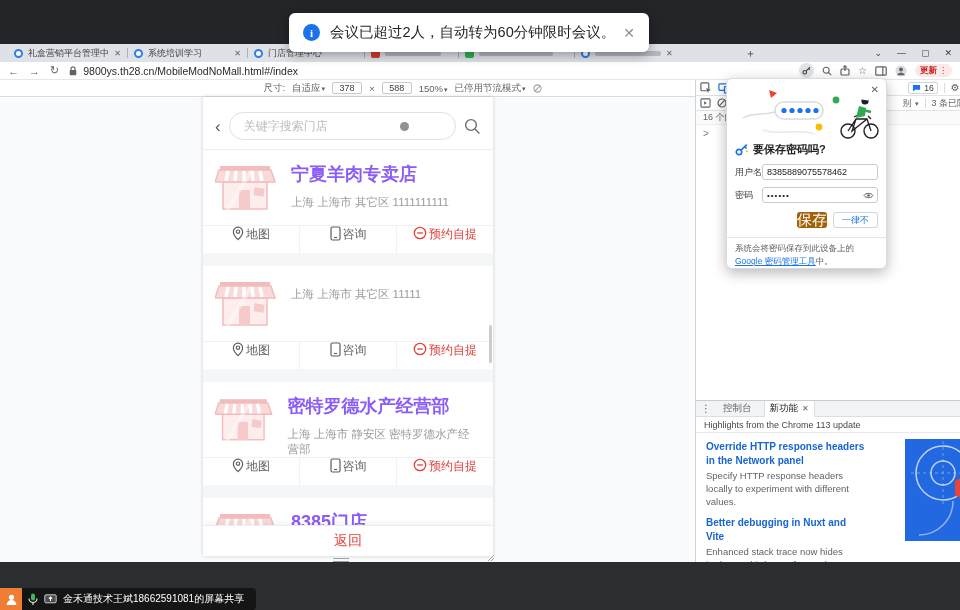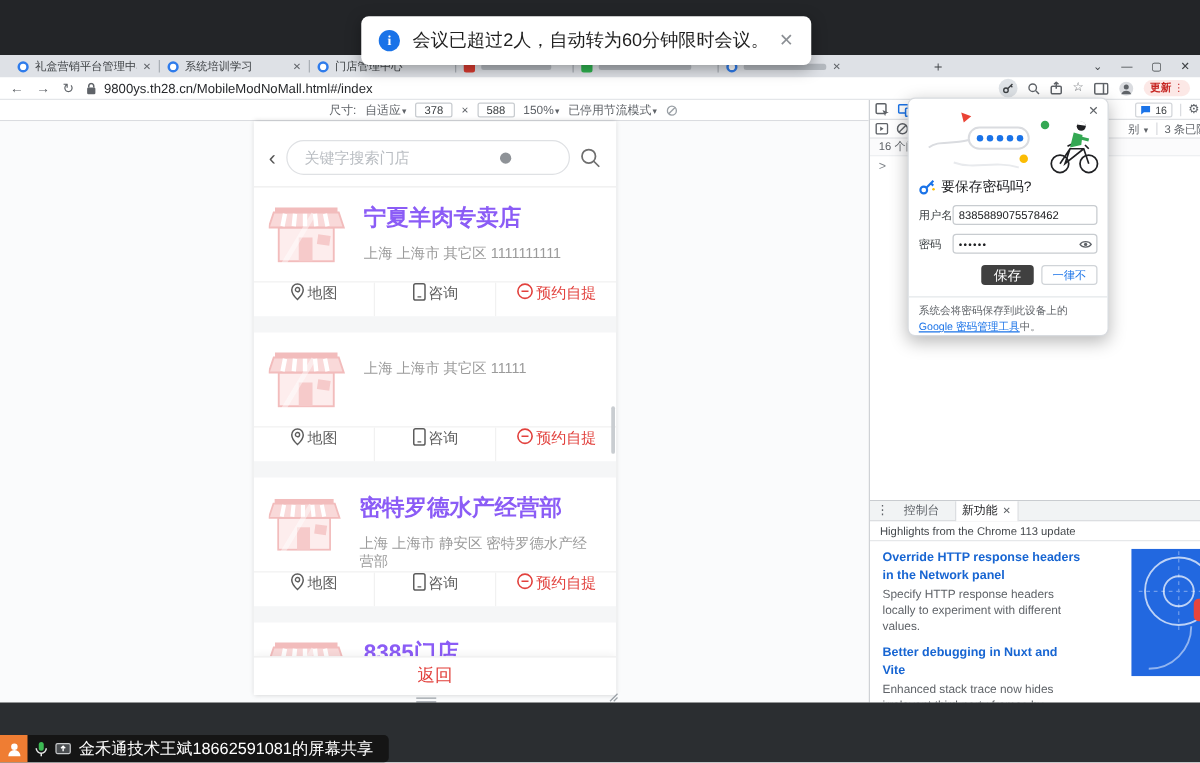--- a/index.html
+++ b/index.html
@@ -110,42 +110,42 @@
   .wn-scroll { position:absolute; right:1px; top:36px; width:6px; height:26px; background:#c4c7ca; border-radius:3px; }
   .wn-arrow-up { position:absolute; right:1px; top:18px; font-size:7px; color:#75797e; }
   .wn-arrow-dn { position:absolute; right:1px; bottom:1px; font-size:7px; color:#75797e; }
 
   
   .pwd { left:726px; top:78px; width:161px; height:191px; background:#fff; border:1px solid #d8dbdf; border-radius:6px;
          box-shadow:0 4px 14px rgba(0,0,0,.28); z-index:60; padding:0 8px; }
   .pwd-close { position:absolute; top:5px; right:7px; font-size:10px; color:#5f6368; }
   .pwd-illu { margin:5px auto 0 auto; display:block; }
   .pwd-title-row { display:flex; align-items:center; gap:5px; margin-top:2px; }
-  .pwd-title { font-size:11px; font-weight:400; color:#202124; }
+  .pwd-title { font-size:11px; font-weight:700; color:#202124; }
   .pwd-row { display:flex; align-items:center; margin-top:7px; }
   .pwd-label { width:27px; font-size:9px; color:#3c4043; flex:0 0 auto; }
   .pwd-input { flex:1; height:16px; border:1px solid #c8ccd0; border-radius:3px; display:flex; align-items:center;
                padding:0 4px; font-size:9px; color:#202124; position:relative; }
   .pwd-dots { letter-spacing:1px; font-size:8px; }
   .eye { position:absolute; right:3px; top:3px; }
   .pwd-btns { display:flex; justify-content:flex-end; gap:6px; margin-top:9px; }
-  .btn-save { height:16px; padding:0 10px; background:#404040; color:#fff; font-size:11px; border-radius:3px;
+  .btn-save { height:16px; padding:0 0; background:#a16207; color:#fff; font-size:15px; border-radius:3px;
               display:flex; align-items:center; }
   .btn-never { height:16px; padding:0 8px; background:#fff; color:#1a73e8; font-size:9px; border-radius:3px;
                border:1px solid #d0d4d8; display:flex; align-items:center; }
   .pwd-divider { margin:9px -8px 0 -8px; border-top:1px solid #e4e7ea; }
   .pwd-footer { padding:4px 0 5px 0; font-size:8.5px; color:#5f6368; line-height:1.55; }
   .pwd-footer a { color:#1a73e8; text-decoration:underline; }
 
   
   .bottom-dark { left:0; top:562px; width:960px; height:48px; background:#2b2e31; }
   .share-bar { left:0; top:588px; height:22px; background:#151515; display:flex; align-items:center; gap:6px;
                padding-right:12px; z-index:110; border-radius:0 4px 4px 0; }
   .share-avatar { width:22px; height:22px; background:#ef7d33; display:flex; align-items:center; justify-content:center; }
-  .share-txt { color:#fff; font-size:13px; white-space:nowrap; }
+  .share-txt { color:#fff; font-size:10px; white-space:nowrap; }
   svg { display:block; }
 </style>
 </head>
 <body>
 
 <svg width="0" height="0" style="position:absolute" aria-hidden="true">
   <defs>
     <g id="storefront">
       <rect x="8" y="23" width="44" height="27" fill="#fdeded" stroke="#f2bcbc" stroke-width="1.5"></rect>
       <rect x="24" y="31" width="11" height="19" fill="#f6caca"></rect>

